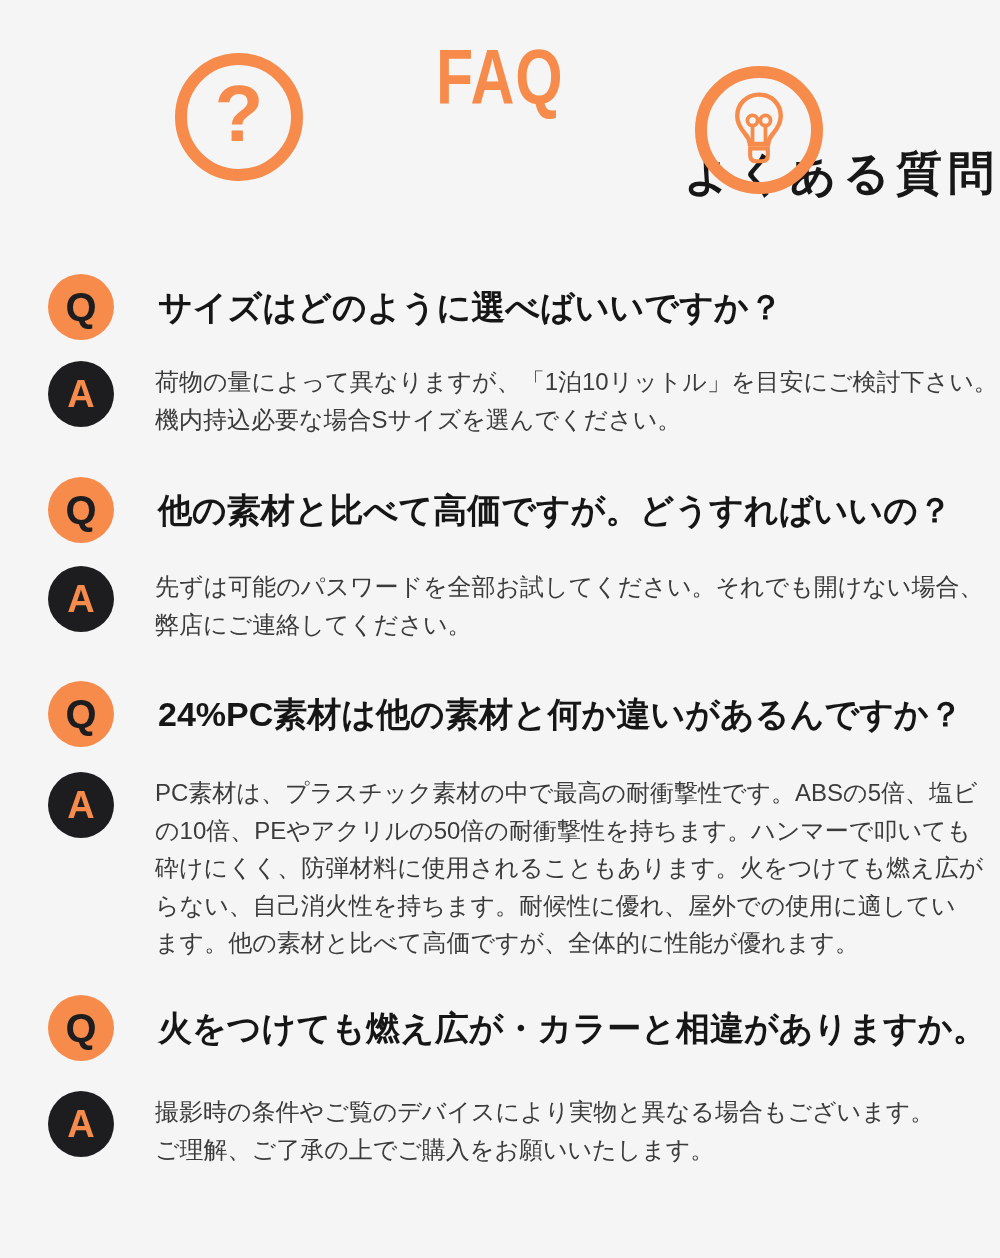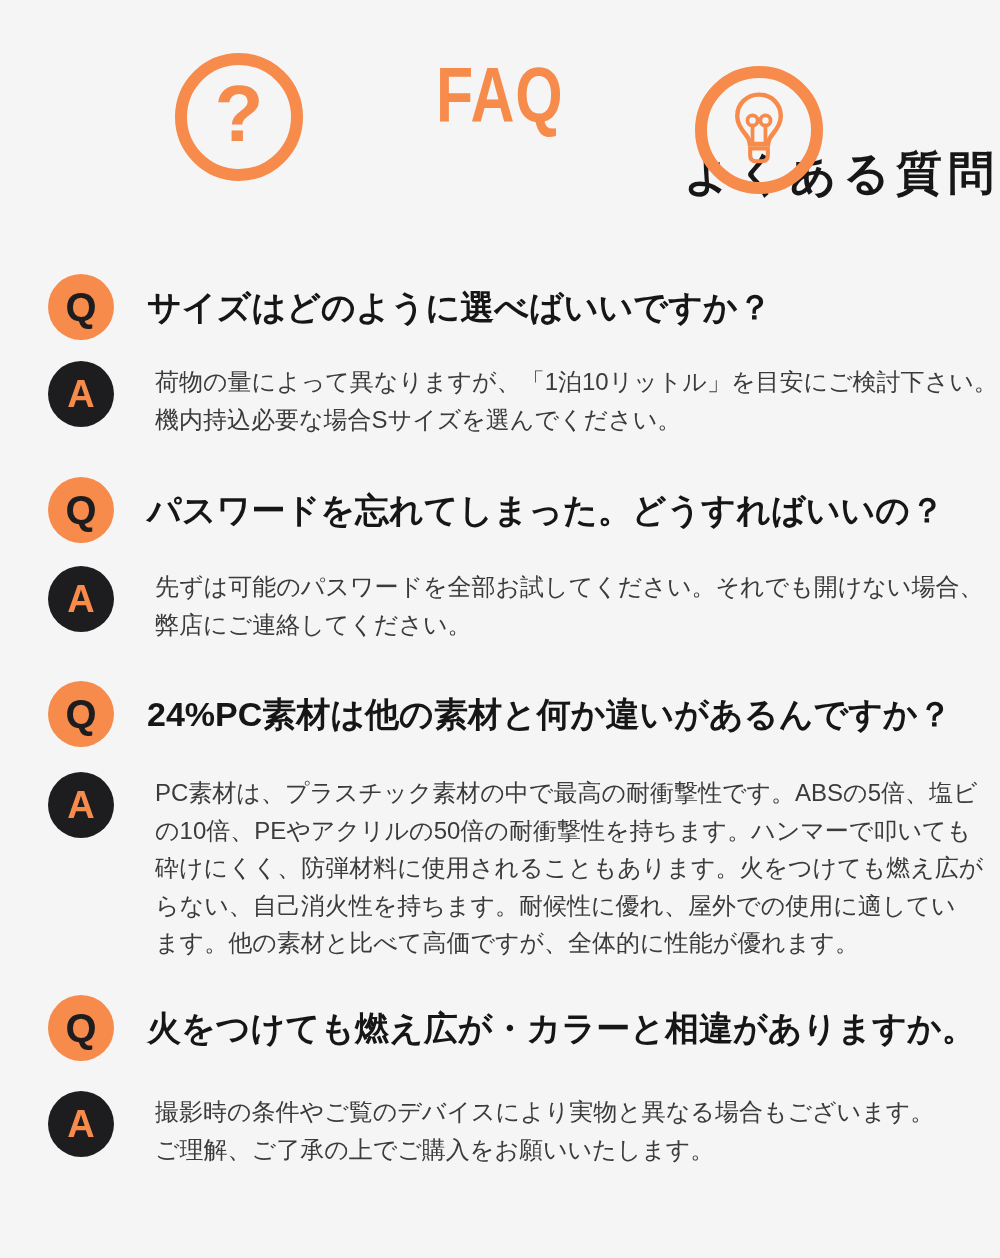--- a/index.html
+++ b/index.html
@@ -28,21 +28,21 @@
     border-radius:50%;
     display:flex;align-items:center;justify-content:center;
   }
   .ring-question{left:175px;top:53px;}
   .ring-bulb{left:695px;top:66px;}
   .qmark-glyph{
     font-size:80px;font-weight:bold;color:var(--accent);
     line-height:1;margin-top:-6px;
   }
   .faq-title-wrap{
-    position:absolute;left:0;top:56px;width:1000px;
+    position:absolute;left:0;top:38px;width:1000px;
     text-align:center;
   }
   .faq-title{
     display:inline-block;
     font-size:78px;font-weight:bold;color:var(--accent);
     line-height:1;letter-spacing:1px;
     transform:scaleX(0.78);transform-origin:center;
   }
   .faq-subtitle{
     position:absolute;left:0;top:130px;width:1000px;
@@ -60,21 +60,21 @@
   }
   .badge{
     flex:none;
     width:66px;height:66px;border-radius:50%;
     display:flex;align-items:center;justify-content:center;
     font-weight:bold;line-height:1;
   }
   .badge-q{background:var(--accent);color:var(--dark);font-size:40px;}
   .badge-a{background:var(--dark);color:var(--accent);font-size:38px;}
   .q-text{
-    margin-left:33px;margin-top:11px;
+    margin-left:44px;margin-top:11px;
     width:840px;
     font-size:34px;font-weight:bold;color:var(--q-text);
     line-height:44px;
     white-space:pre-line;
   }
   .a-text{
     margin-left:41px;margin-top:2px;
     width:860px;
     font-size:24px;color:var(--a-text);
     line-height:37.5px;
@@ -115,21 +115,21 @@
     <div class="q-text">サイズはどのように選べばいいですか？</div>
   </div>
   <div class="row" style="top:361px">
     <div class="badge badge-a">A</div>
     <div class="a-text">荷物の量によって異なりますが、「1泊10リットル」を目安にご検討下さい。
 機内持込必要な場合Sサイズを選んでください。</div>
   </div>
 
   <div class="row" style="top:477px">
     <div class="badge badge-q">Q</div>
-    <div class="q-text">パスワードを忘れてしまった。どうすればいいの？</div>
+    <div class="q-text">他の素材と比べて高価ですが。どうすればいいの？</div>
   </div>
   <div class="row" style="top:566px">
     <div class="badge badge-a">A</div>
     <div class="a-text">先ずは可能のパスワードを全部お試してください。それでも開けない場合、
 弊店にご連絡してください。</div>
   </div>
 
   <div class="row" style="top:681px">
     <div class="badge badge-q">Q</div>
     <div class="q-text">24%PC素材は他の素材と何か違いがあるんですか？</div>

